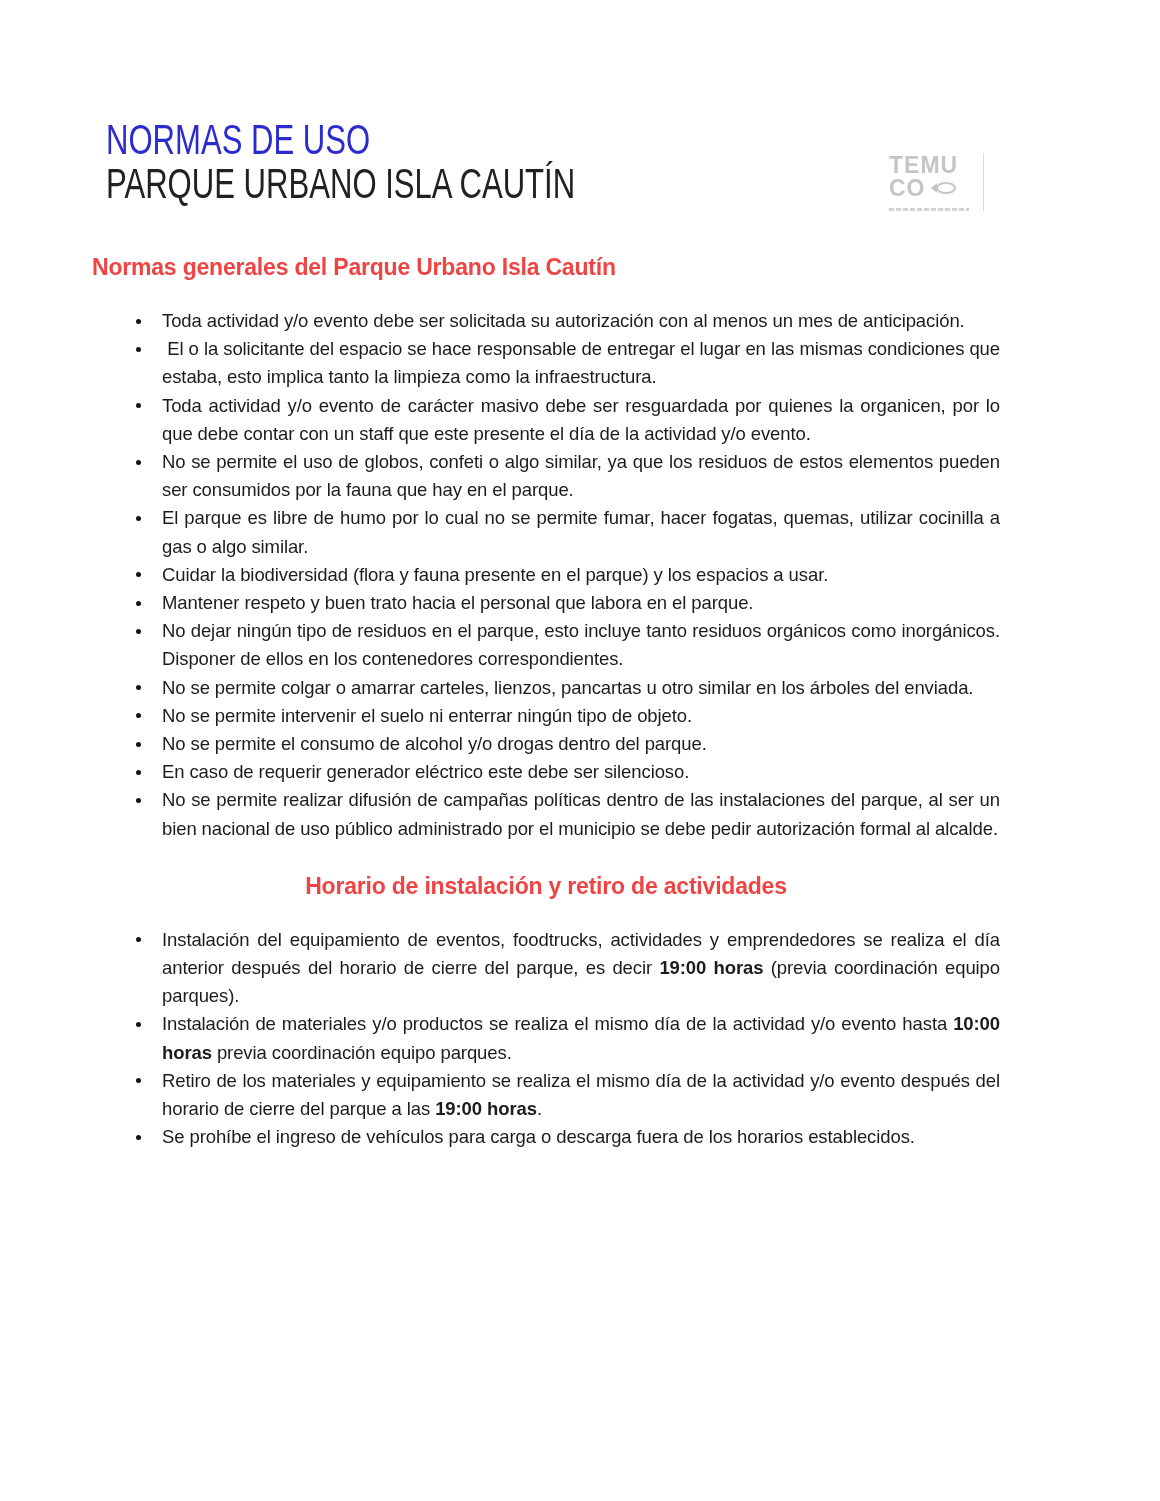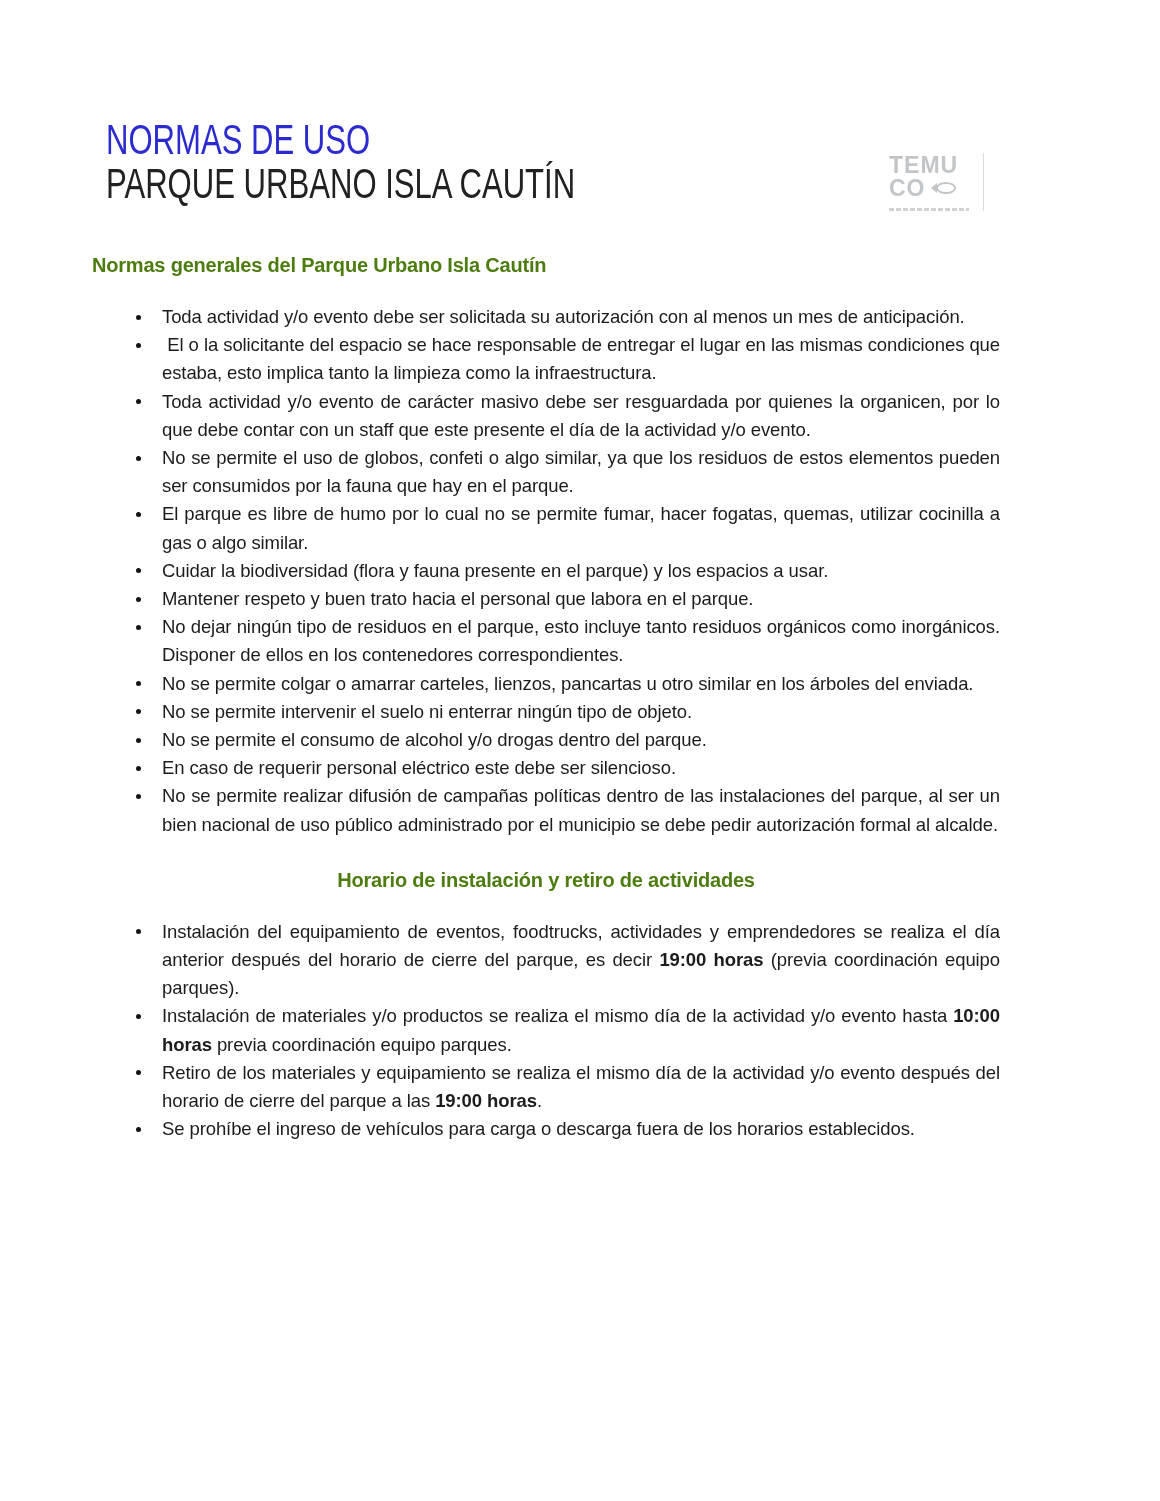--- a/index.html
+++ b/index.html
@@ -83,23 +83,23 @@
   .park-name{
     font-size:31px;
     font-weight:bold;
     color:var(--brand_blue);
     letter-spacing:-0.5px;
     line-height:1.1;
   }
   
   .doc{margin-top:26px;}
   .section-heading{
-    font-size:20px;
+    font-size:23px;
     font-weight:bold;
-    color:#4d7c0f;
+    color:#ef4444;
     margin-bottom:26px;
     letter-spacing:-0.2px;
   }
   .section-heading.second{margin-top:30px;text-align:center;}
   ul.bullets{
     list-style:none;
     margin-bottom:8px;
   }
   ul.bullets li{
     position:relative;
@@ -156,21 +156,21 @@
         <li>&nbsp;El o la solicitante del espacio se hace responsable de entregar el lugar en las mismas condiciones que estaba, esto implica tanto la limpieza como la infraestructura.</li>
         <li>Toda actividad y/o evento de carácter masivo debe ser resguardada por quienes la organicen, por lo que debe contar con un staff que este presente el día de la actividad y/o evento.</li>
         <li>No se permite el uso de globos, confeti o algo similar, ya que los residuos de estos elementos pueden ser consumidos por la fauna que hay en el parque.</li>
         <li>El parque es libre de humo por lo cual no se permite fumar, hacer fogatas, quemas, utilizar cocinilla a gas o algo similar.</li>
         <li>Cuidar la biodiversidad (flora y fauna presente en el parque) y los espacios a usar.</li>
         <li>Mantener respeto y buen trato hacia el personal que labora en el parque.</li>
         <li>No dejar ningún tipo de residuos en el parque, esto incluye tanto residuos orgánicos como inorgánicos. Disponer de ellos en los contenedores correspondientes.</li>
         <li>No se permite colgar o amarrar carteles, lienzos, pancartas u otro similar en los árboles del enviada.</li>
         <li>No se permite intervenir el suelo ni enterrar ningún tipo de objeto.</li>
         <li>No se permite el consumo de alcohol y/o drogas dentro del parque.</li>
-        <li>En caso de requerir personal eléctrico este debe ser silencioso.</li>
+        <li>En caso de requerir generador eléctrico este debe ser silencioso.</li>
         <li>No se permite realizar difusión de campañas políticas dentro de las instalaciones del parque, al ser un bien nacional de uso público administrado por el municipio se debe pedir autorización formal al alcalde.</li>
       </ul>
       <h2 class="section-heading second">Horario de instalación y retiro de actividades</h2>
       <ul class="bullets">
         <li>Instalación del equipamiento de eventos, foodtrucks, actividades y emprendedores se realiza el día anterior después del horario de cierre del parque, es decir <strong>19:00 horas</strong> (previa coordinación equipo parques).</li>
         <li>Instalación de materiales y/o productos se realiza el mismo día de la actividad y/o evento hasta <strong>10:00 horas</strong> previa coordinación equipo parques.</li>
         <li>Retiro de los materiales y equipamiento se realiza el mismo día de la actividad y/o evento después del horario de cierre del parque a las <strong>19:00 horas</strong>.</li>
         <li>Se prohíbe el ingreso de vehículos para carga o descarga fuera de los horarios establecidos.</li>
       </ul>
     </div>

